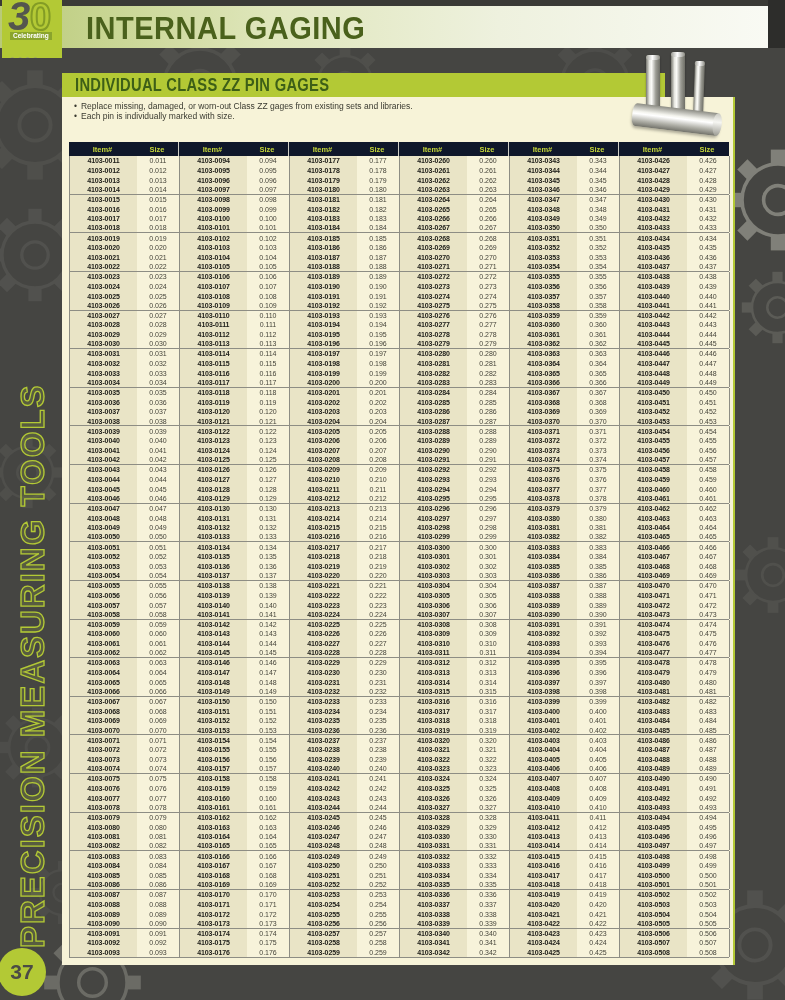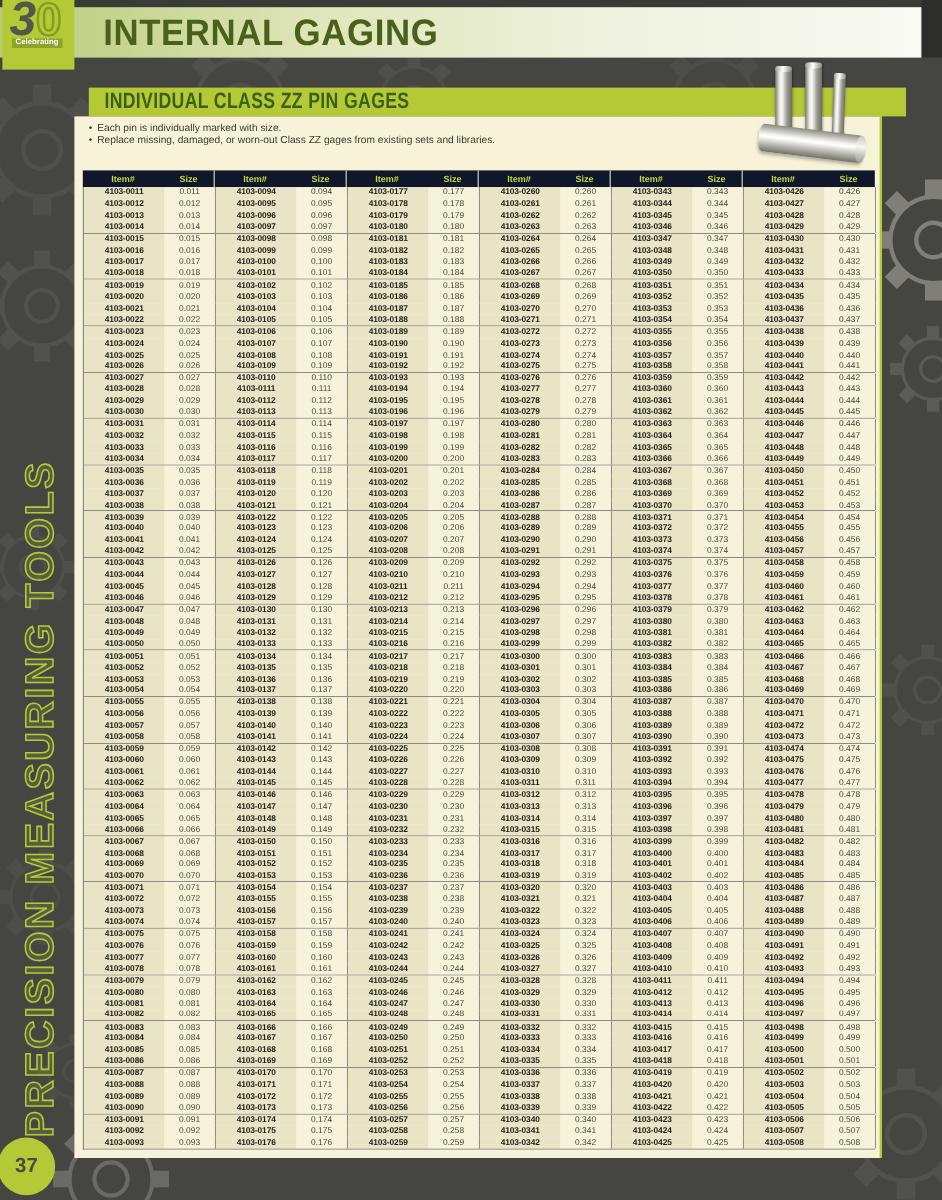--- a/index.html
+++ b/index.html
@@ -21,21 +21,21 @@
   
   #logo{left:2px;top:0;width:60px;height:58px;background:#b3c935;z-index:6;overflow:hidden;}
   #logo .n3{position:absolute;left:6px;top:-6px;font-size:40px;font-weight:900;font-style:italic;color:#54564e;}
   #logo .n0{position:absolute;left:28px;top:-4px;font-size:38px;font-weight:900;color:#b3c935;
     -webkit-text-stroke:2px #839c25;}
   #logo .celebrating{position:absolute;left:8px;top:32px;font-size:6.5px;font-weight:700;color:#ffffff;
     background:#8aa42c;padding:0 3px;line-height:8px;}
   #logo .year{position:absolute;left:7px;top:56px;font-size:12px;font-weight:900;letter-spacing:1px;
     color:#000000;-webkit-text-stroke:.8px #8e8e88;}
   
-  #section-bar{left:62px;top:73px;width:681px;height:24px;background:#b3c935;z-index:2;margin-left:12px;}
+  #section-bar{left:62px;top:73px;width:603px;height:24px;background:#b3c935;z-index:2;}
   #section-title{display:inline-block;margin:3px 0 0 13px;font-size:15.5px;font-weight:800;color:#3d5f17;
     letter-spacing:.3px;transform:scale(.95,1.2);transform-origin:left center;white-space:nowrap;}
   #panel{left:62px;top:97px;width:671px;height:868px;background:#f7f3d8;
     border-right:2px solid #b3c935;z-index:2;}
   .bullets{position:absolute;top:4px;font-size:8.5px;color:#3a3a30;}
   #bullets-left{left:12px;}
   #bullets-right{left:420px;}
   .bullet-line{line-height:10px;white-space:nowrap;}
   .bullet-dot{margin-right:4px;}
   
@@ -55,21 +55,21 @@
     font-size:7px;overflow:hidden;}
   .cell-item{width:67px;background:#e9e4c6;font-weight:700;color:#21211c;letter-spacing:-.1px;}
   .cell-size{width:42px;background:#f7f3da;color:#45443a;}
   
   #sidebar-text{left:14px;top:948px;transform:rotate(-90deg);transform-origin:0 0;
     font-size:33px;font-weight:700;letter-spacing:2px;white-space:nowrap;
     color:rgba(179,201,53,.18);-webkit-text-stroke:1.3px #b3c935;z-index:2;}
   
   #page-circle{left:-2px;top:948px;width:48px;height:48px;border-radius:50%;background:#b3c935;
     display:flex;align-items:center;justify-content:center;z-index:3;}
-  #page-number{font-size:17px;font-weight:800;color:#4b4b45;}
+  #page-number{font-size:21px;font-weight:800;color:#4b4b45;}
   
   #pins{left:630px;top:46px;width:114px;height:94px;z-index:5;}
   .pin-v{position:absolute;border-radius:2px 2px 1px 1px;
     background:linear-gradient(90deg,#77776f,#e8e8e2 25%,#fbfbf8 40%,#9c9c94 70%,#6e6e66);
     box-shadow:0 1px 2px rgba(0,0,0,.35);}
   .pin-v::before{content:"";position:absolute;left:0;top:0;width:100%;height:5px;
     background:linear-gradient(90deg,#9b9b93,#ffffff 45%,#8b8b83);border-radius:40%;}
   .pin-h{position:absolute;left:2px;top:62px;width:88px;height:23px;border-radius:4px/8px;
     transform:rotate(7deg);
     background:linear-gradient(180deg,#8c8c84,#f4f4ee 35%,#ffffff 45%,#b0b0a8 75%,#72726a);
@@ -151,22 +151,22 @@
   <span class="celebrating">Celebrating</span>
   <span class="year">2022</span>
 </div>
 
 <div id="section-bar" class="abs">
   <span id="section-title">INDIVIDUAL CLASS ZZ PIN GAGES</span>
 </div>
 
 <div id="panel" class="abs">
   <div id="bullets-left" class="bullets">
+      <div class="bullet-line"><span class="bullet-dot">•</span><span>Replace missing, damaged, or worn-out Class ZZ gages from existing sets and libraries.</span></div>
       <div class="bullet-line"><span class="bullet-dot">•</span><span>Each pin is individually marked with size.</span></div>
-      <div class="bullet-line"><span class="bullet-dot">•</span><span>Replace missing, damaged, or worn-out Class ZZ gages from existing sets and libraries.</span></div>
     </div>
 
   <div id="gage-table">
     <div class="thead" id="table-head">
         <div class="th-group">
           <div class="th-item">Item#</div>
           <div class="th-size">Size</div>
         </div>
         <div class="th-group">
           <div class="th-item">Item#</div>

